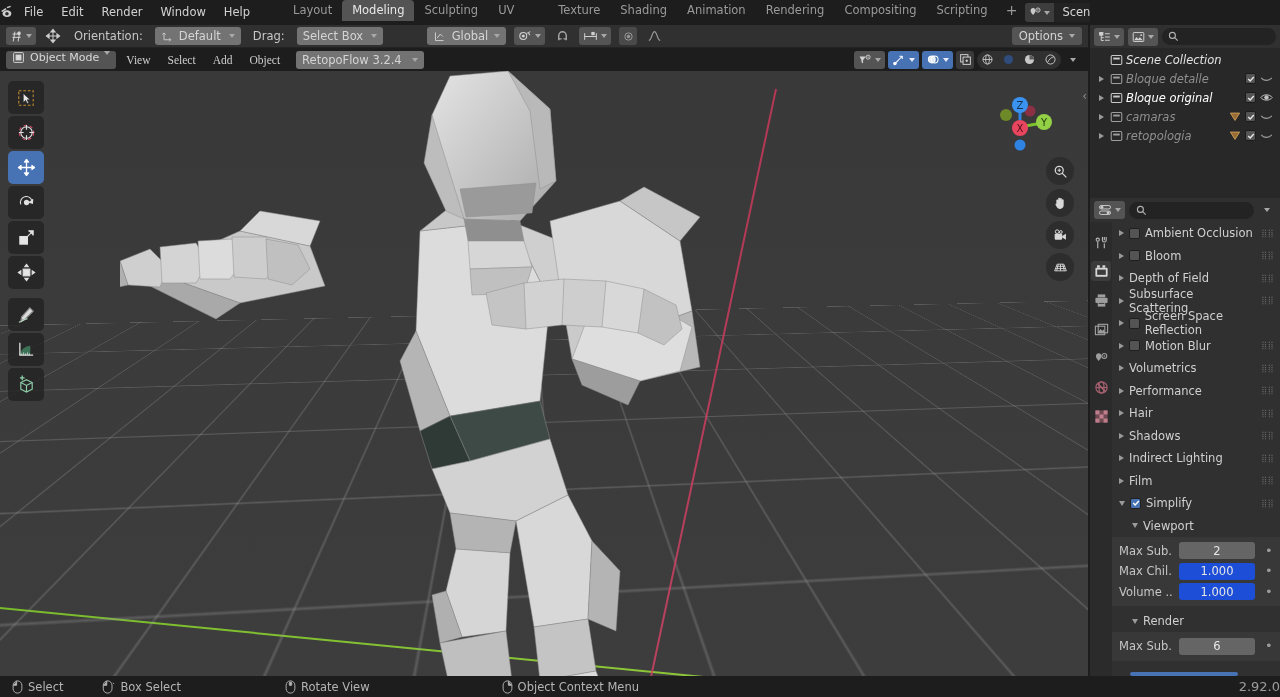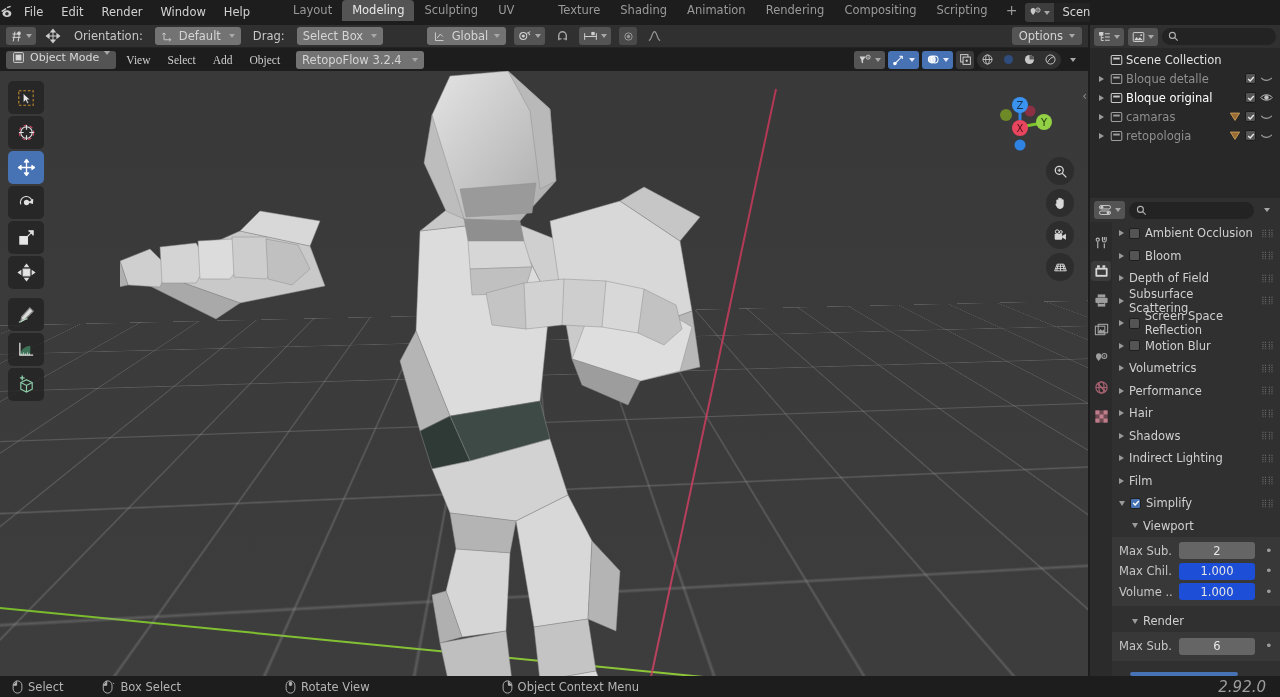--- a/index.html
+++ b/index.html
@@ -97,21 +97,21 @@
   
   .outliner-hdr { position:absolute; left:1090px; top:0px; width:190px; height:25px;
                   background:#1d1d1d; display:flex; align-items:center; justify-content:flex-end;
                   gap:4px; padding-right:2px; }
   .outliner-hdr2 { position:absolute; left:1090px; top:25px; width:190px; height:23px;
                    background:#303030; display:flex; align-items:center; gap:4px; padding:0 4px;}
   .out-search { flex:1; height:17px; background:#232323; border-radius:9px;
                 display:flex; align-items:center; padding:0 6px; gap:4px; }
   .outliner { position:absolute; left:1090px; top:48px; width:190px; height:150px;
               background:#282828; padding-top:2px; }
-  .orow { height:19px; display:flex; align-items:center; padding-left:6px; gap:3px; font-size:11.5px; }
+  .orow { height:19px; display:flex; align-items:center; padding-left:6px; gap:3px; font-size:11.5px;font-style:italic; }
   .orow .lbl { color:#bcbcbc; }
   .orow.root .lbl { color:#e2e2e2; }
   .orow.hi .lbl { color:#ffffff; }
   .disc { width:11px; display:flex; align-items:center; justify-content:center; }
   .tri-r { width:0;height:0;border-top:3.5px solid transparent;border-bottom:3.5px solid transparent;
            border-left:5px solid #9a9a9a; }
   .tri-d { width:0;height:0;border-left:3.5px solid transparent;border-right:3.5px solid transparent;
            border-top:5px solid #9a9a9a; }
   .orow .right { margin-left:auto; display:flex; align-items:center; gap:4px; padding-right:7px; }
   .cbox { width:11px; height:11px; background:#545454; border:1px solid #1c1c1c; border-radius:2px;
@@ -144,21 +144,21 @@
           justify-content:center; font-size:11.5px; color:#e7e7e7; }
   .pval.grey { background:#656565; }
   .pval.blue { background:#1d4ed8; }
   .pdot { color:#9a9a9a; font-size:13px; line-height:10px; margin-left:4px; }
   .psect { background:#383838; }
 
   
   .status { position:absolute; left:0; top:676px; width:1280px; height:21px;
             background:#1d1d1d; display:flex; align-items:center; padding-left:12px; gap:0px; }
   .sitem { display:flex; align-items:center; gap:5px; color:#b4b4b4; font-size:11.5px; }
-  .ver { margin-left:auto; padding-right:14px; color:#9d9d9d; font-size:15px;font-style:italic; }
+  .ver { margin-left:auto; color:#9d9d9d; font-size:13px; }
   .scroll-top { position:absolute; left:1130px; top:672px; width:108px; height:4px;
                 background:#4772b3; border-radius:2px; }
 </style>
 </head>
 <body>
 
 <div class="app">
 
   <div class="topbar">
     <div class="blender-logo">

